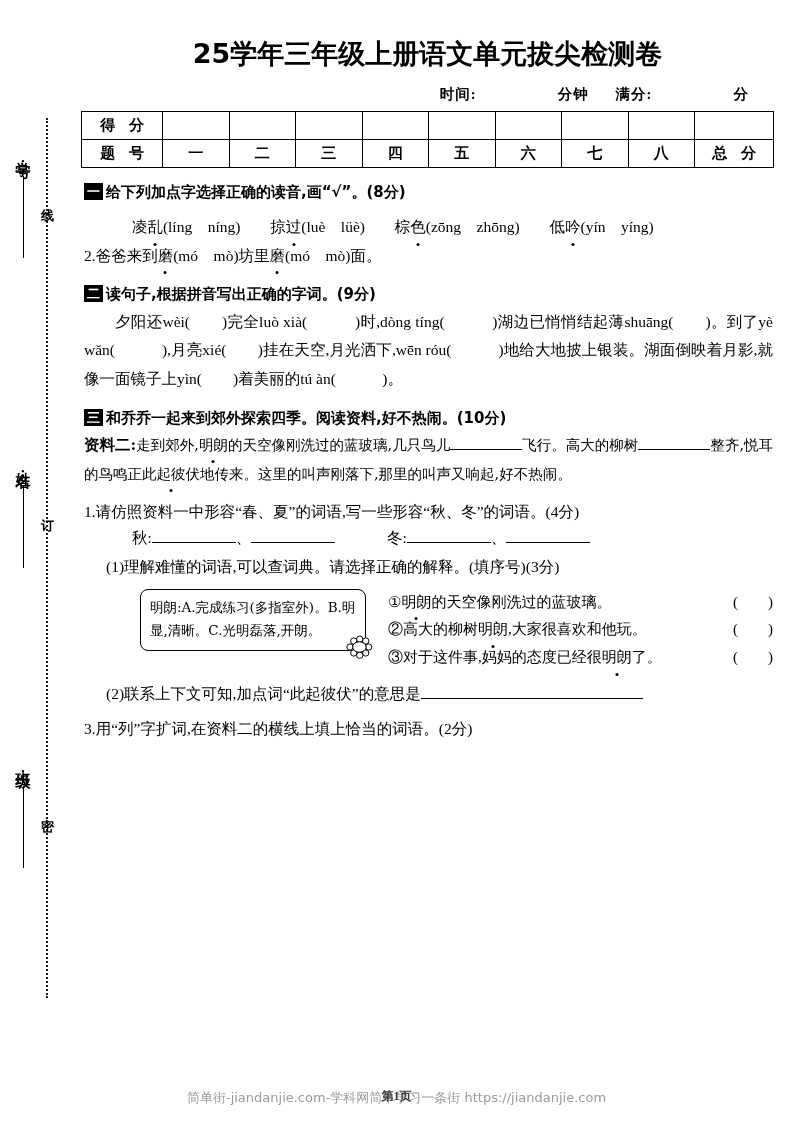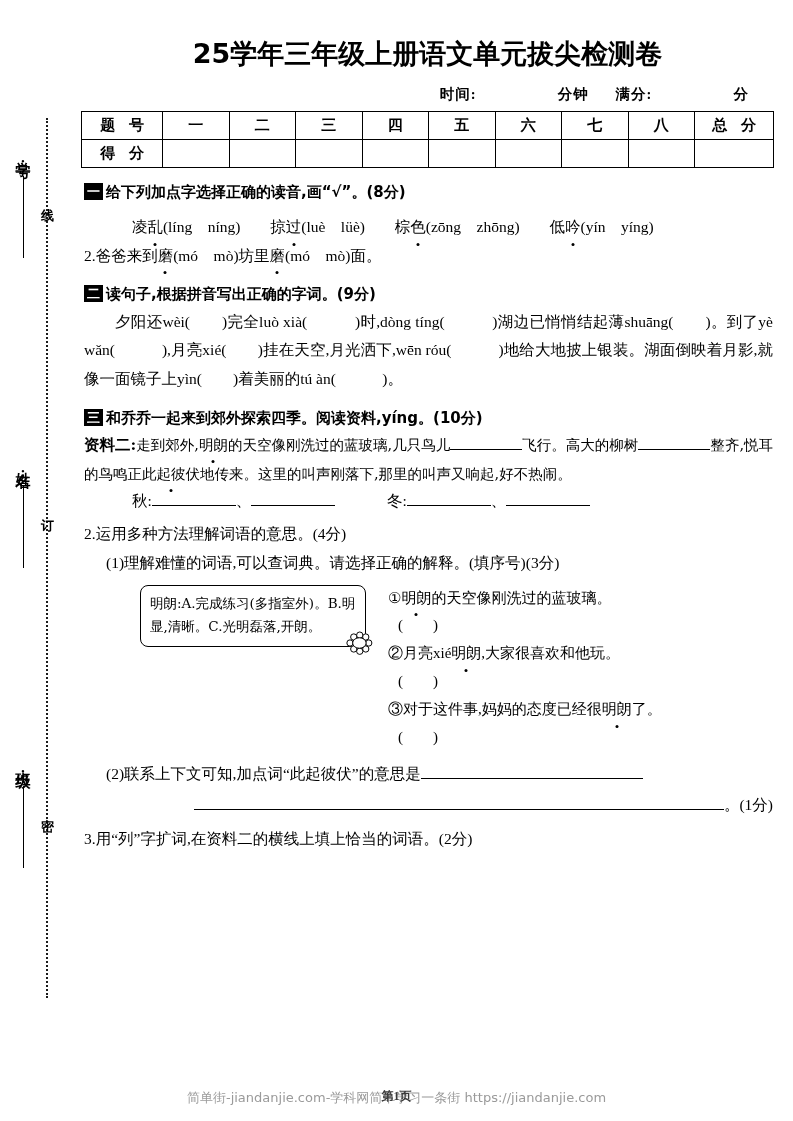--- a/index.html
+++ b/index.html
@@ -190,21 +190,20 @@
     right: -9px; bottom: -9px;
     width: 30px; height: 24px;
   }
   .optlist { margin-left: 22px; flex: 1; }
   .optrow {
     font-size: 15px;
     line-height: 1.86;
     display: flex;
     justify-content: space-between;
     white-space: nowrap;
-    flex-direction: column;
   }
   .optrow .tail { margin-left: 10px; }
 
   
   #footer {
     position: absolute;
     left: 0; bottom: 14px;
     width: 793px;
     text-align: center;
     font-size: 13px;
@@ -253,43 +252,43 @@
     <span style="display:inline-block;width:28px"></span>
     <span>分钟</span>
     <span>满分:</span>
     <span style="display:inline-block;width:28px"></span>
     <span>分</span>
   </div>
 
   <table class="score">
     <tbody>
         <tr>
+      <td class="lab">得 分</td>
+      <td></td>
+      <td></td>
+      <td></td>
+      <td></td>
+      <td></td>
+      <td></td>
+      <td></td>
+      <td></td>
+      <td class="tot"></td>
+    </tr>
+    <tr>
       <td class="lab">题 号</td>
       <td>一</td>
       <td>二</td>
       <td>三</td>
       <td>四</td>
       <td>五</td>
       <td>六</td>
       <td>七</td>
       <td>八</td>
       <td class="tot">总 分</td>
     </tr>
-    <tr>
-      <td class="lab">得 分</td>
-      <td></td>
-      <td></td>
-      <td></td>
-      <td></td>
-      <td></td>
-      <td></td>
-      <td></td>
-      <td></td>
-      <td class="tot"></td>
-    </tr>
   </tbody>
     </table>
 
   <div class="content">
 
     <div class="sec-head">
       <span class="secbox">一</span><span>给下列加点字选择正确的读音,画“√”。(8分)</span>
     </div>
 
     <div class="pinyin-row">
@@ -305,39 +304,39 @@
       <span>2.</span><span>爸爸来到</span><span class="dotu">磨</span><span>(mó　mò)坊里</span><span class="dotu">磨</span><span>(mó　mò)面。</span>
     </div>
 
     <div class="sec-head">
       <span class="secbox">二</span><span>读句子,根据拼音写出正确的字词。(9分)</span>
     </div>
 
     <div class="para indent2" style="margin-top:2px; text-align:justify">夕阳还wèi(　　)完全luò xià(　　　)时,dòng tíng(　　　)湖边已悄悄结起薄shuāng(　　)。到了yè wǎn(　　　),月亮xié(　　)挂在天空,月光洒下,wēn róu(　　　)地给大地披上银装。湖面倒映着月影,就像一面镜子上yìn(　　)着美丽的tú àn(　　　)。</div>
 
     <div class="sec-head">
-      <span class="secbox">三</span><span>和乔乔一起来到郊外探索四季。阅读资料,yíng。(10分)</span>
+      <span class="secbox">三</span><span>和乔乔一起来到郊外探索四季。阅读资料,好不热闹。(10分)</span>
     </div>
 
 
     <div class="para kai" style="text-align:justify; margin-top:2px">
       <span style="font-weight:bold">资料二:</span><span style="font-size:14.5px">走到郊外,</span><span class="dotu" style="font-size:14.5px">明朗</span><span style="font-size:14.5px">的天空像刚洗过的蓝玻璃,几只鸟儿</span><span class="blank" style="width:72px"></span><span style="font-size:14.5px">飞行。高大的柳树</span><span class="blank" style="width:72px"></span><span style="font-size:14.5px">整齐,悦耳的鸟鸣正</span><span class="dotu" style="font-size:14.5px">此起彼伏</span><span style="font-size:14.5px">地传来。这里的叫声刚落下,那里的叫声又响起,好不热闹。</span>
     </div>
 
+    <div class="para" style="margin-top:9px">
+      <span>1.</span><span>请仿照资料一中形容“春、夏”的词语,写一些形容“秋、冬”的词语。(4分)</span>
+    </div>
 
     <div class="para" style="margin-top:-2px">
       <span class="sp-lg"></span>
       <span>秋:</span><span class="blank" style="width:84px"></span><span>、</span><span class="blank" style="width:84px"></span>
       <span class="sp-lg"></span>
       <span>冬:</span><span class="blank" style="width:84px"></span><span>、</span><span class="blank" style="width:84px"></span>
     </div>
 
-    <div class="para" style="margin-top:5px">
-      <span>2.</span><span>运用多种方法理解词语的意思。(4分)</span>
-    </div>
 
     <div class="para" style="margin-top:0">
       <span class="sp"></span><span>(1)理解难懂的词语,可以查词典。请选择正确的解释。(填序号)(3分)</span>
     </div>
 
     <div class="dictwrap">
       <div class="dictbox">
         <span>明朗:</span><span>A.完成练习(多指室外)。</span><span>B.明显,清晰。</span><span>C.光明磊落,开朗。</span>
         <svg class="flower" viewBox="0 0 40 32">
           <g fill="#ffffff" stroke="#000" stroke-width="1.3">
@@ -353,36 +352,33 @@
           </g>
         </svg>
       </div>
 
       <div class="optlist">
         <div class="optrow">
           <span><span>①</span><span></span><span class="dotu">明朗</span><span>的天空像刚洗过的蓝玻璃。</span></span>
           <span class="tail">(　　)</span>
         </div>
         <div class="optrow">
-          <span><span>②</span><span>月亮xié</span><span class="dotu">明朗</span><span>,大家很喜欢和他玩。</span></span>
+          <span><span>②</span><span>高大的柳树</span><span class="dotu">明朗</span><span>,大家很喜欢和他玩。</span></span>
           <span class="tail">(　　)</span>
         </div>
         <div class="optrow">
           <span><span>③</span><span>对于这件事,妈妈的态度已经很</span><span class="dotu">明朗</span><span>了。</span></span>
           <span class="tail">(　　)</span>
         </div>
       </div>
     </div>
 
     <div class="para" style="margin-top:8px">
       <span class="sp"></span><span>(2)联系上下文可知,加点词“此起彼伏”的意思是</span><span class="blank" style="width:222px"></span>
     </div>
-    <div class="para" style="margin-top:2px; text-align:right">
-      <span class="blank" style="width:530px"></span><span>。(1分)</span>
-    </div>
 
     <div class="para" style="margin-top:6px">
       <span>3.</span><span>用“列”字扩词,在资料二的横线上填上恰当的词语。(2分)</span>
     </div>
 
   </div>
 </div>
 
 <div id="footer">简单街-jiandanjie.com-学科网简单学习一条街 https://jiandanjie.com</div>
 <div id="pagenum">第1页</div>

